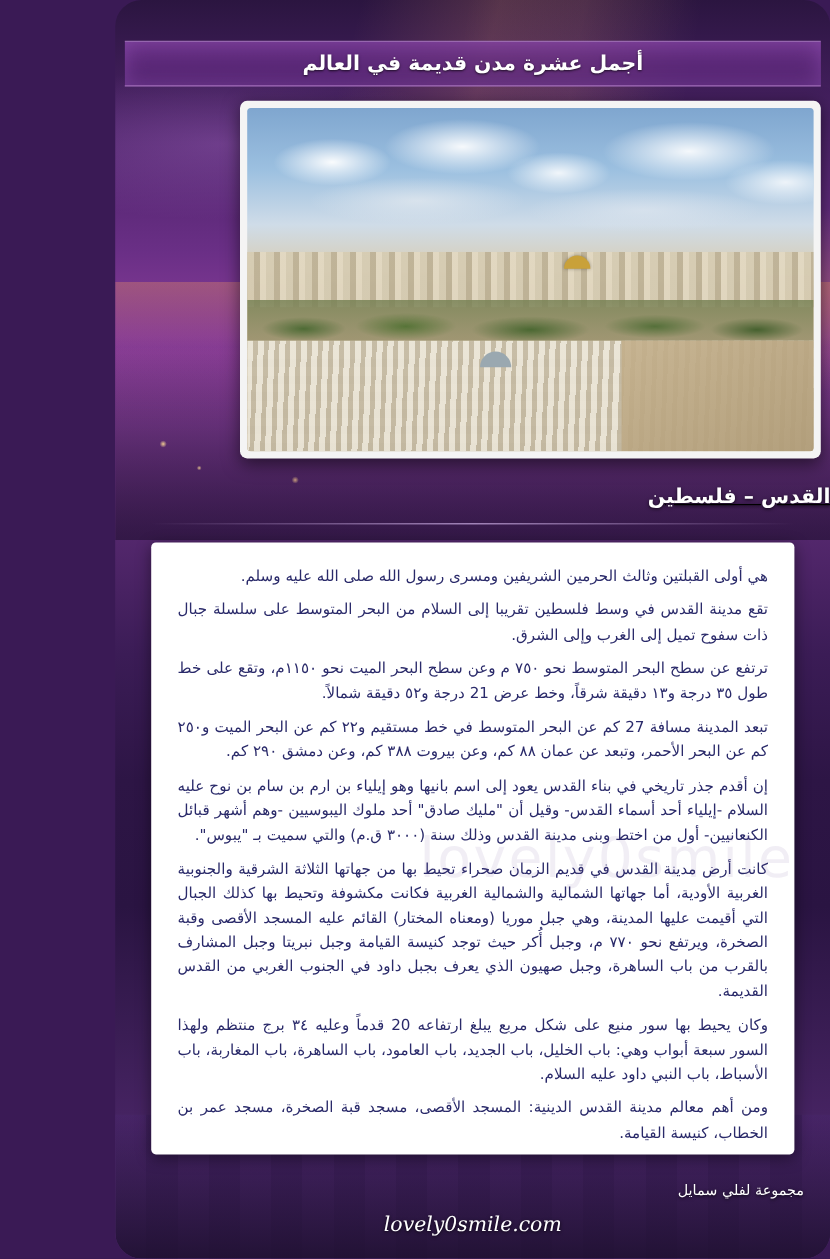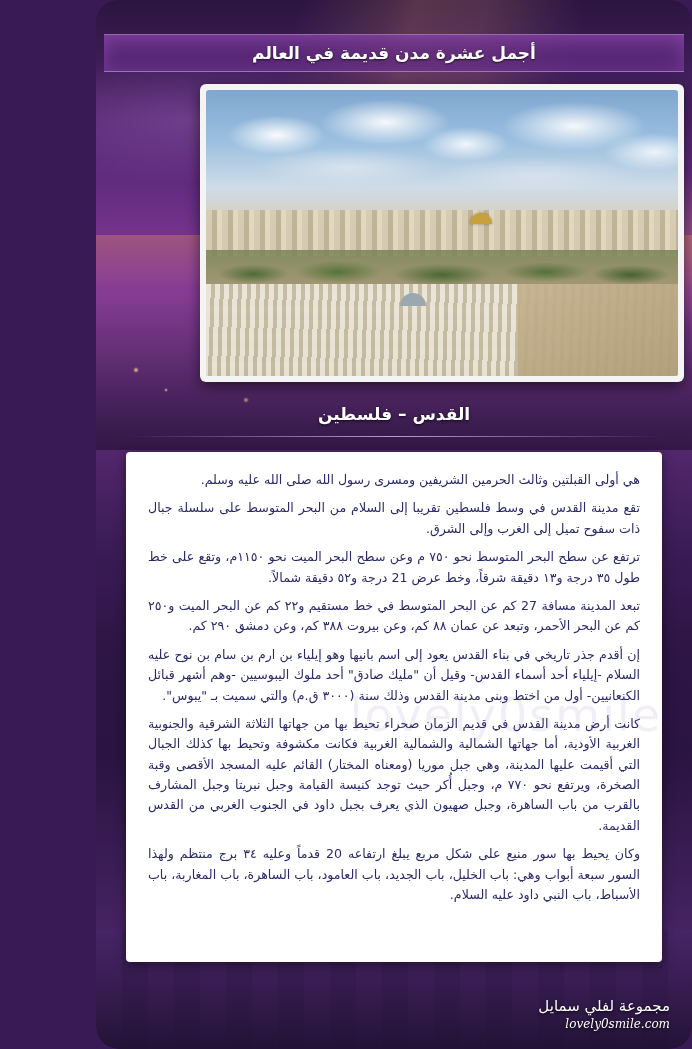--- a/index.html
+++ b/index.html
@@ -194,21 +194,22 @@
     width: 26px; height: 13px;
     background: #9aa8b0;
     border-radius: 13px 13px 0 0;
   }
 
   
   .subtitle {
     position: absolute;
     left: 0; right: 0;
     top: 404px;
-    text-align: center;
+    text-align: right;
+    text-decoration: underline;
   }
   .subtitle span {
     font-size: 17px;
     font-weight: bold;
     color: #ffffff;
     text-shadow: 0 1px 3px rgba(0,0,0,0.75);
   }
   .subtitle-rule {
     position: absolute;
     left: 30px; right: 30px;
@@ -255,33 +256,33 @@
   .footer {
     position: absolute;
     right: 0;
     left: 0;
     bottom: 18px;
     padding: 0 22px;
     box-sizing: border-box;
     text-align: right;
   }
   .footer .line1 {
-    font-size: 15px;
+    font-size: 12px;
     color: #ffffff;
     text-shadow: 0 1px 3px rgba(0,0,0,0.8);
-    margin-bottom: 2px;
+    margin-bottom: 12px;
   }
   .footer .line2 {
-    font-size: 12px;
+    font-size: 17px;
     color: #ffffff;
     font-style: italic;
     font-family: "DejaVu Serif", serif;
     text-shadow: 0 1px 3px rgba(0,0,0,0.8);
     direction: ltr;
-    text-align: right;
+    text-align: center;
   }
 </style>
 </head>
 <body>
 
 <div class="page">
 
   <div class="sky-streaks"></div>
   <div class="horizon-sea"></div>
   <div class="city-lights"></div>
@@ -310,20 +311,21 @@
 
   <div class="text-card">
     <div class="watermark">lovely0smile</div>
     <p>هي أولى القبلتين وثالث الحرمين الشريفين ومسرى رسول الله صلى الله عليه وسلم.</p>
     <p>تقع مدينة القدس في وسط فلسطين تقريبا إلى السلام من البحر المتوسط على سلسلة جبال ذات سفوح تميل إلى الغرب وإلى الشرق.</p>
     <p>ترتفع عن سطح البحر المتوسط نحو ٧٥٠ م وعن سطح البحر الميت نحو ١١٥٠م، وتقع على خط طول ٣٥ درجة و١٣ دقيقة شرقاً، وخط عرض 21 درجة و٥٢ دقيقة شمالاً.</p>
     <p>تبعد المدينة مسافة 27 كم عن البحر المتوسط في خط مستقيم و٢٢ كم عن البحر الميت و٢٥٠ كم عن البحر الأحمر، وتبعد عن عمان ٨٨ كم، وعن بيروت ٣٨٨ كم، وعن دمشق ٢٩٠ كم.</p>
     <p>إن أقدم جذر تاريخي في بناء القدس يعود إلى اسم بانيها وهو إيلياء بن ارم بن سام بن نوح عليه السلام -إيلياء أحد أسماء القدس- وقيل أن "مليك صادق" أحد ملوك اليبوسيين -وهم أشهر قبائل الكنعانيين- أول من اختط وبنى مدينة القدس وذلك سنة (٣٠٠٠ ق.م) والتي سميت بـ "يبوس".</p>
     <p>كانت أرض مدينة القدس في قديم الزمان صحراء تحيط بها من جهاتها الثلاثة الشرقية والجنوبية الغربية الأودية، أما جهاتها الشمالية والشمالية الغربية فكانت مكشوفة وتحيط بها كذلك الجبال التي أقيمت عليها المدينة، وهي جبل موريا (ومعناه المختار) القائم عليه المسجد الأقصى وقبة الصخرة، ويرتفع نحو ٧٧٠ م، وجبل أُكر حيث توجد كنيسة القيامة وجبل نبريتا وجبل المشارف بالقرب من باب الساهرة، وجبل صهيون الذي يعرف بجبل داود في الجنوب الغربي من القدس القديمة.</p>
     <p>وكان يحيط بها سور منيع على شكل مربع يبلغ ارتفاعه 20 قدماً وعليه ٣٤ برج منتظم ولهذا السور سبعة أبواب وهي: باب الخليل، باب الجديد، باب العامود، باب الساهرة، باب المغاربة، باب الأسباط، باب النبي داود عليه السلام.</p>
+    <p>ومن أهم معالم مدينة القدس الدينية: المسجد الأقصى، مسجد قبة الصخرة، مسجد عمر بن الخطاب، كنيسة القيامة.</p>
   </div>
 
   <div class="footer">
     <div class="line1">مجموعة لفلي سمايل</div>
     <div class="line2">lovely0smile.com</div>
   </div>
 
 </div>
 
 </body></html>

